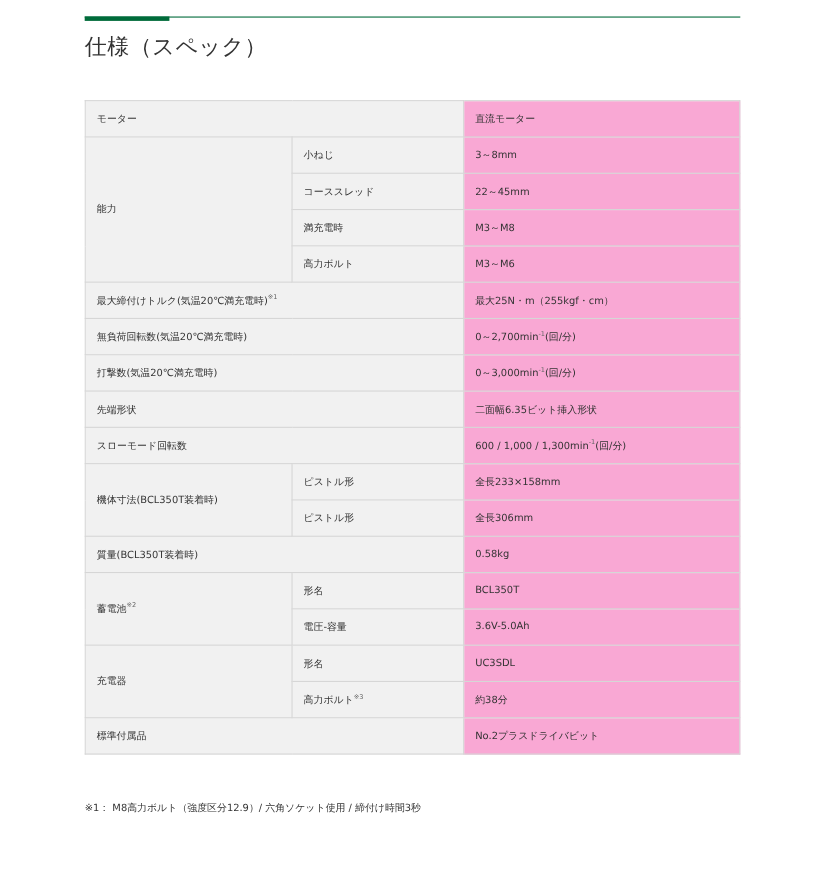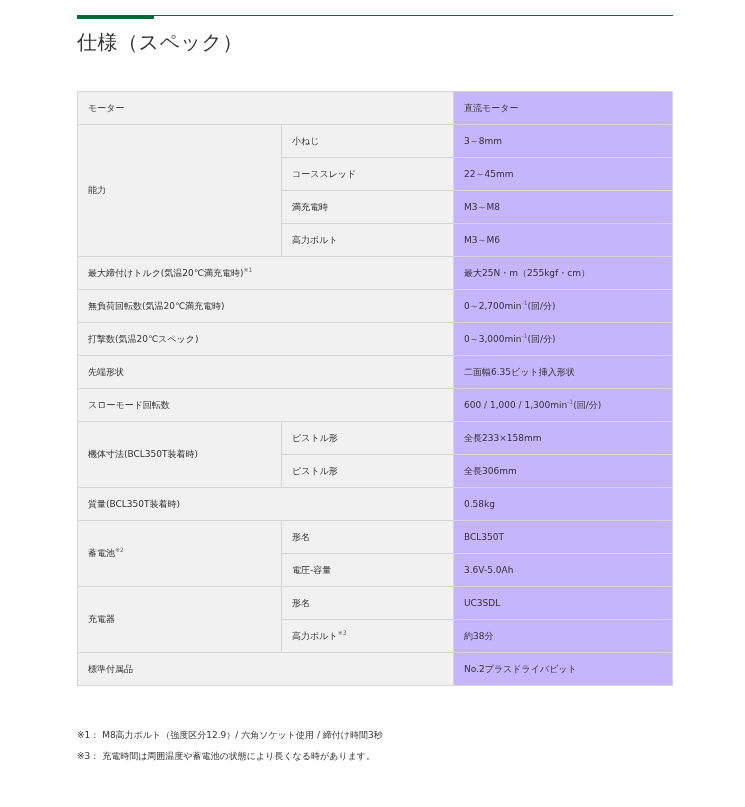--- a/index.html
+++ b/index.html
@@ -1,28 +1,28 @@
 <!DOCTYPE html>
 <html><head>
 <meta charset="utf-8">
 <style>
   html, body { margin:0; padding:0; background:#ffffff; }
   body { width:745px; height:807px; position:relative; font-family:"DejaVu Sans","Liberation Sans",sans-serif; color:#333; }
   .topline { position:absolute; left:77px; top:15px; width:596px; height:1px; background:#006b3a; }
   .topline-accent { position:absolute; left:77px; top:15px; width:77px; height:4px; background:#006b3a; }
   .title { position:absolute; left:77px; top:29px; font-size:20px; color:#333; letter-spacing:0.5px; }
   table.spec { position:absolute; left:77px; top:91px; width:596px; border-collapse:collapse; font-size:9px; }
-  table.spec td { border:1px solid #d6d6d6; height:32px; padding:0 16px 0 10px; vertical-align:middle; }
+  table.spec td { border:1px solid #d6d6d6; height:32px; padding:0 0 0 10px; vertical-align:middle; }
   td.h { background:#f1f1f1; }
-  td.v { background:#c4b5fd; }
+  td.v { background:#f9a8d4; }
   td.c1 { width:177px;margin-left:34px; }
   td.c2 { width:145px; }
   sup { font-size:6px; color:#666; vertical-align:super; line-height:0; }
   .notes { position:absolute; left:77px; top:728px; font-size:9px; color:#333; }
-  .notes div { height:21px; line-height:14px; }
+  .notes div { height:21px; line-height:14px;text-align:center; }
 </style>
 </head>
 <body>
 
 <div class="topline"></div>
 <div class="topline-accent"></div>
 <div class="title">仕様（スペック）</div>
 
 <table class="spec">
   <tbody>
@@ -49,21 +49,21 @@
   </tr>
   <tr>
     <td class="h" colspan="2"><span>最大締付けトルク(気温20℃満充電時)</span><sup>※1</sup></td>
     <td class="v">最大25N・m（255kgf・cm）</td>
   </tr>
   <tr>
     <td class="h" colspan="2">無負荷回転数(気温20℃満充電時)</td>
     <td class="v"><span>0～2,700min</span><sup>-1</sup><span>(回/分)</span></td>
   </tr>
   <tr>
-    <td class="h" colspan="2">打撃数(気温20℃スペック)</td>
+    <td class="h" colspan="2">打撃数(気温20℃満充電時)</td>
     <td class="v"><span>0～3,000min</span><sup>-1</sup><span>(回/分)</span></td>
   </tr>
   <tr>
     <td class="h" colspan="2">先端形状</td>
     <td class="v">二面幅6.35ビット挿入形状</td>
   </tr>
   <tr>
     <td class="h" colspan="2">スローモード回転数</td>
     <td class="v"><span>600 / 1,000 / 1,300min</span><sup>-1</sup><span>(回/分)</span></td>
   </tr>
@@ -100,14 +100,13 @@
   </tr>
   <tr>
     <td class="h" colspan="2">標準付属品</td>
     <td class="v">No.2プラスドライバビット</td>
   </tr>
 </tbody>
   </table>
 
 <div class="notes">
   <div>※1： M8高力ボルト（強度区分12.9）/ 六角ソケット使用 / 締付け時間3秒</div>
-  <div>※3： 充電時間は周囲温度や蓄電池の状態により長くなる時があります。</div>
 </div>
 
 </body></html>

